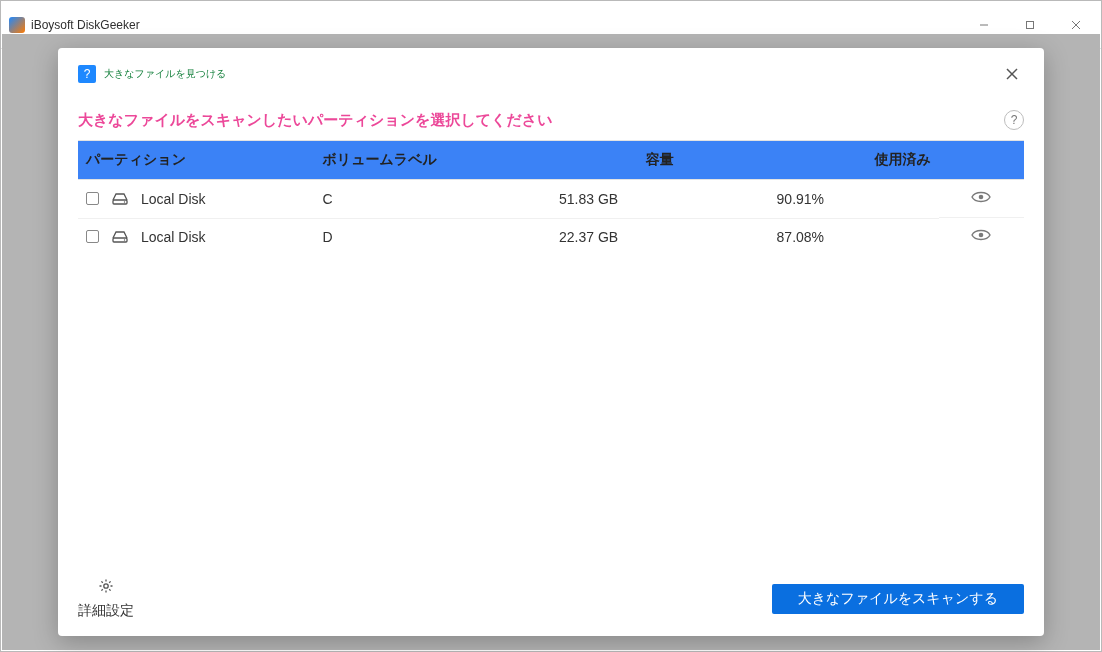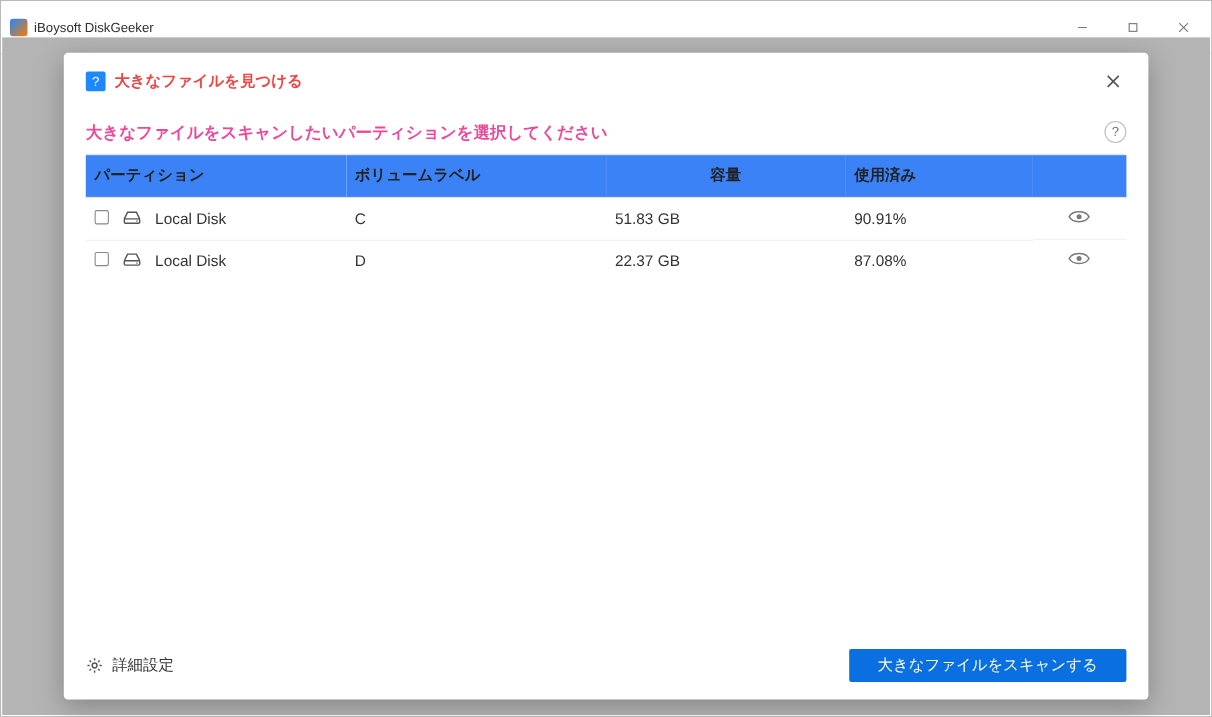--- a/index.html
+++ b/index.html
@@ -36,21 +36,21 @@
     display: flex; flex-direction: column;
   }
   .modal-header {
     display: flex; align-items: center; padding: 14px 20px 8px 20px;
   }
   .modal-header .h-icon {
     width: 18px; height: 18px; background: #1e88ff; color:#fff; font-size:12px;
     display: flex; align-items:center; justify-content:center; border-radius:2px;
   }
   .modal-header .h-title {
-    font-size: 14px; font-weight: 700; color:#ef4444; margin-left:8px;
+    font-size: 10px; font-weight: 400; color:#15803d; margin-left:8px;
   }
   .modal-header .close {
     margin-left:auto; width:24px; height:24px; display:flex; align-items:center; justify-content:center;
     cursor:pointer; color:#555;
   }
   .modal-body { flex:1; padding: 4px 20px 0 20px; overflow:auto; }
   .instr-row { display:flex; align-items:center; padding: 12px 0 10px 0; }
   .instr { font-size: 15px; font-weight:600; color:#ec4899; }
   .help {
     margin-left:auto; width:20px; height:20px; border:1px solid #bdbdbd; border-radius:50%;
@@ -59,37 +59,37 @@
   table { width:100%; border-collapse: collapse; }
   thead th {
     text-align:left; font-size:14px; font-weight:600; color:#222;
     padding: 10px 8px; border-top:1px solid #e3e3e3; border-bottom:1px solid #e3e3e3;
     background:#3b82f6;
   }
   tbody td {
     font-size:14px; color:#333; padding: 10px 8px; border-bottom:1px solid #f0f0f0;
   }
   tbody tr:last-child td { border-bottom:none; }
-  .part-cell { display:flex; align-items:flex-start; gap:12px; }
+  .part-cell { display:flex; align-items:center; gap:12px; }
   .chk {
     width:13px; height:13px; border:1px solid #888; border-radius:2px; background:#fff; cursor:pointer;
   }
   .disk-icon svg { display:block; }
   .eye { display:flex; justify-content:center; }
   .eye svg { cursor:pointer; }
   .col-part  { width: 25%; }
   .col-label { width: 25%; }
   .col-cap   { width: 23%; text-align: center; }
-  .col-used  { width: 18%; }
+  .col-used  { width: 18%; text-align: right; }
   .col-act   { width: 9%;  }
   .modal-footer {
     display:flex; align-items:center; padding: 12px 20px 16px 20px;
   }
   .adv {
-    display:flex; align-items:center; gap:8px; font-size:14px; color:#333; cursor:pointer;
+    display:flex; align-items:center; gap:8px; font-size:14px; color:#333; cursor:pointer;flex-direction:column;
   }
   .adv svg { stroke:#555; }
   .scan-btn {
     margin-left:auto; background:#0a6fe0; color:#fff; border:none;
     padding: 6px 26px; font-size:14px; cursor:pointer; border-radius:2px;
   }
 </style>
 </head>
 <body>
 

